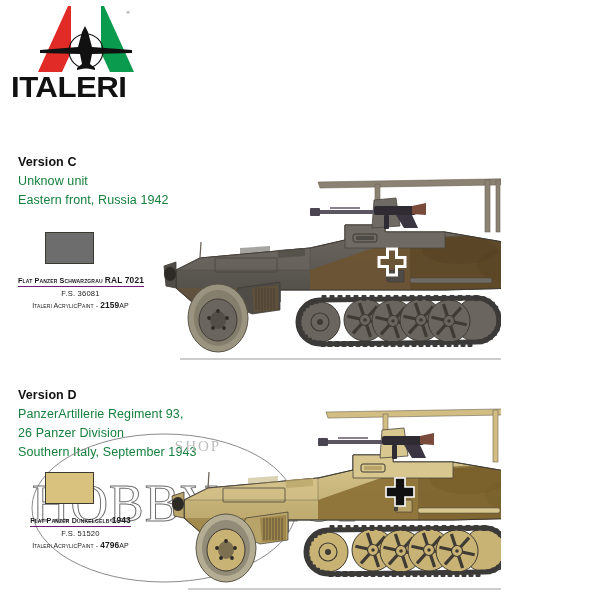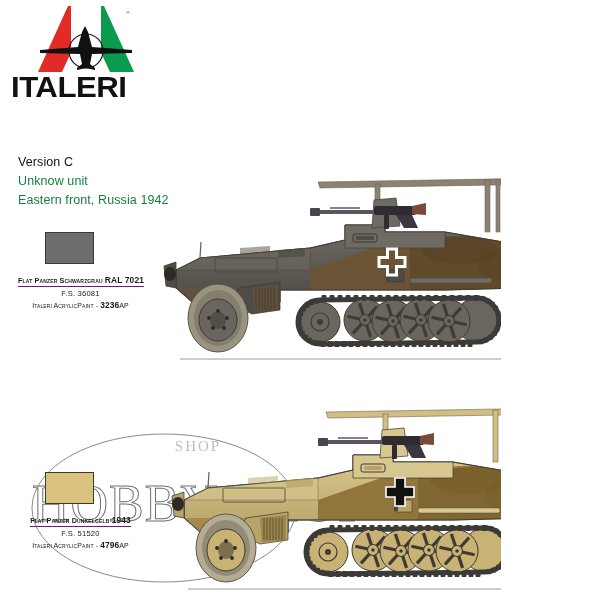--- a/index.html
+++ b/index.html
@@ -18,21 +18,21 @@
   .logo-word{
     position:absolute;left:3px;top:64px;
     font-size:30px;font-weight:bold;letter-spacing:-0.5px;
     color:#111;font-family:"Liberation Sans", sans-serif;
     transform:scaleX(1.04);transform-origin:left center;
   }
 
   
   .ver-block{position:absolute;left:18px;}
   .ver-title{
-    font-size:12.5px;font-weight:normal;color:#111;
+    font-size:12.5px;font-weight:bold;color:#111;
     line-height:19px;white-space:nowrap;letter-spacing:.1px;
   }
   .ver-line{
     font-size:12.5px;font-weight:normal;color:#15803d;
     line-height:19px;white-space:nowrap;letter-spacing:.1px;
   }
 
   
   .paint{position:absolute;left:18px;}
   .swatch{
@@ -121,25 +121,31 @@
     <div class="swatch" id="swatch-c" style="background: rgb(109, 109, 109);"></div>
     <div class="paint-caption">
       <div class="pc-name">
         <span>Flat Panzer Schwarzgrau</span>
         <b>RAL 7021</b>
       </div>
       <div class="pc-fs">F.S. 36081</div>
       <div class="pc-ap">
         <span>Italeri AcrylicPaint</span>
         <span>-</span>
-        <b>3236</b><span>AP</span>
+        <b>2159</b><span>AP</span>
       </div>
     </div>
   </div>
 
+  <div class="ver-block" style="top:386px;">
+    <div class="ver-title">Version D</div>
+    <div class="ver-line">PanzerArtillerie Regiment 93,</div>
+    <div class="ver-line">26 Panzer Division</div>
+    <div class="ver-line">Southern Italy, September 1943</div>
+  </div>
 
   <div class="watermark">
     <svg width="268" height="152" style="position:absolute;left:0;top:0;">
       <ellipse cx="134" cy="76" rx="132" ry="74" fill="none" stroke="#8a8a8a" stroke-width="1"></ellipse>
     </svg>
     <div class="wm-sub">SHOP</div>
     <div class="wm-text">HOBBY SHOP</div>
   </div>
 
   <div class="paint" style="top:472px;">

